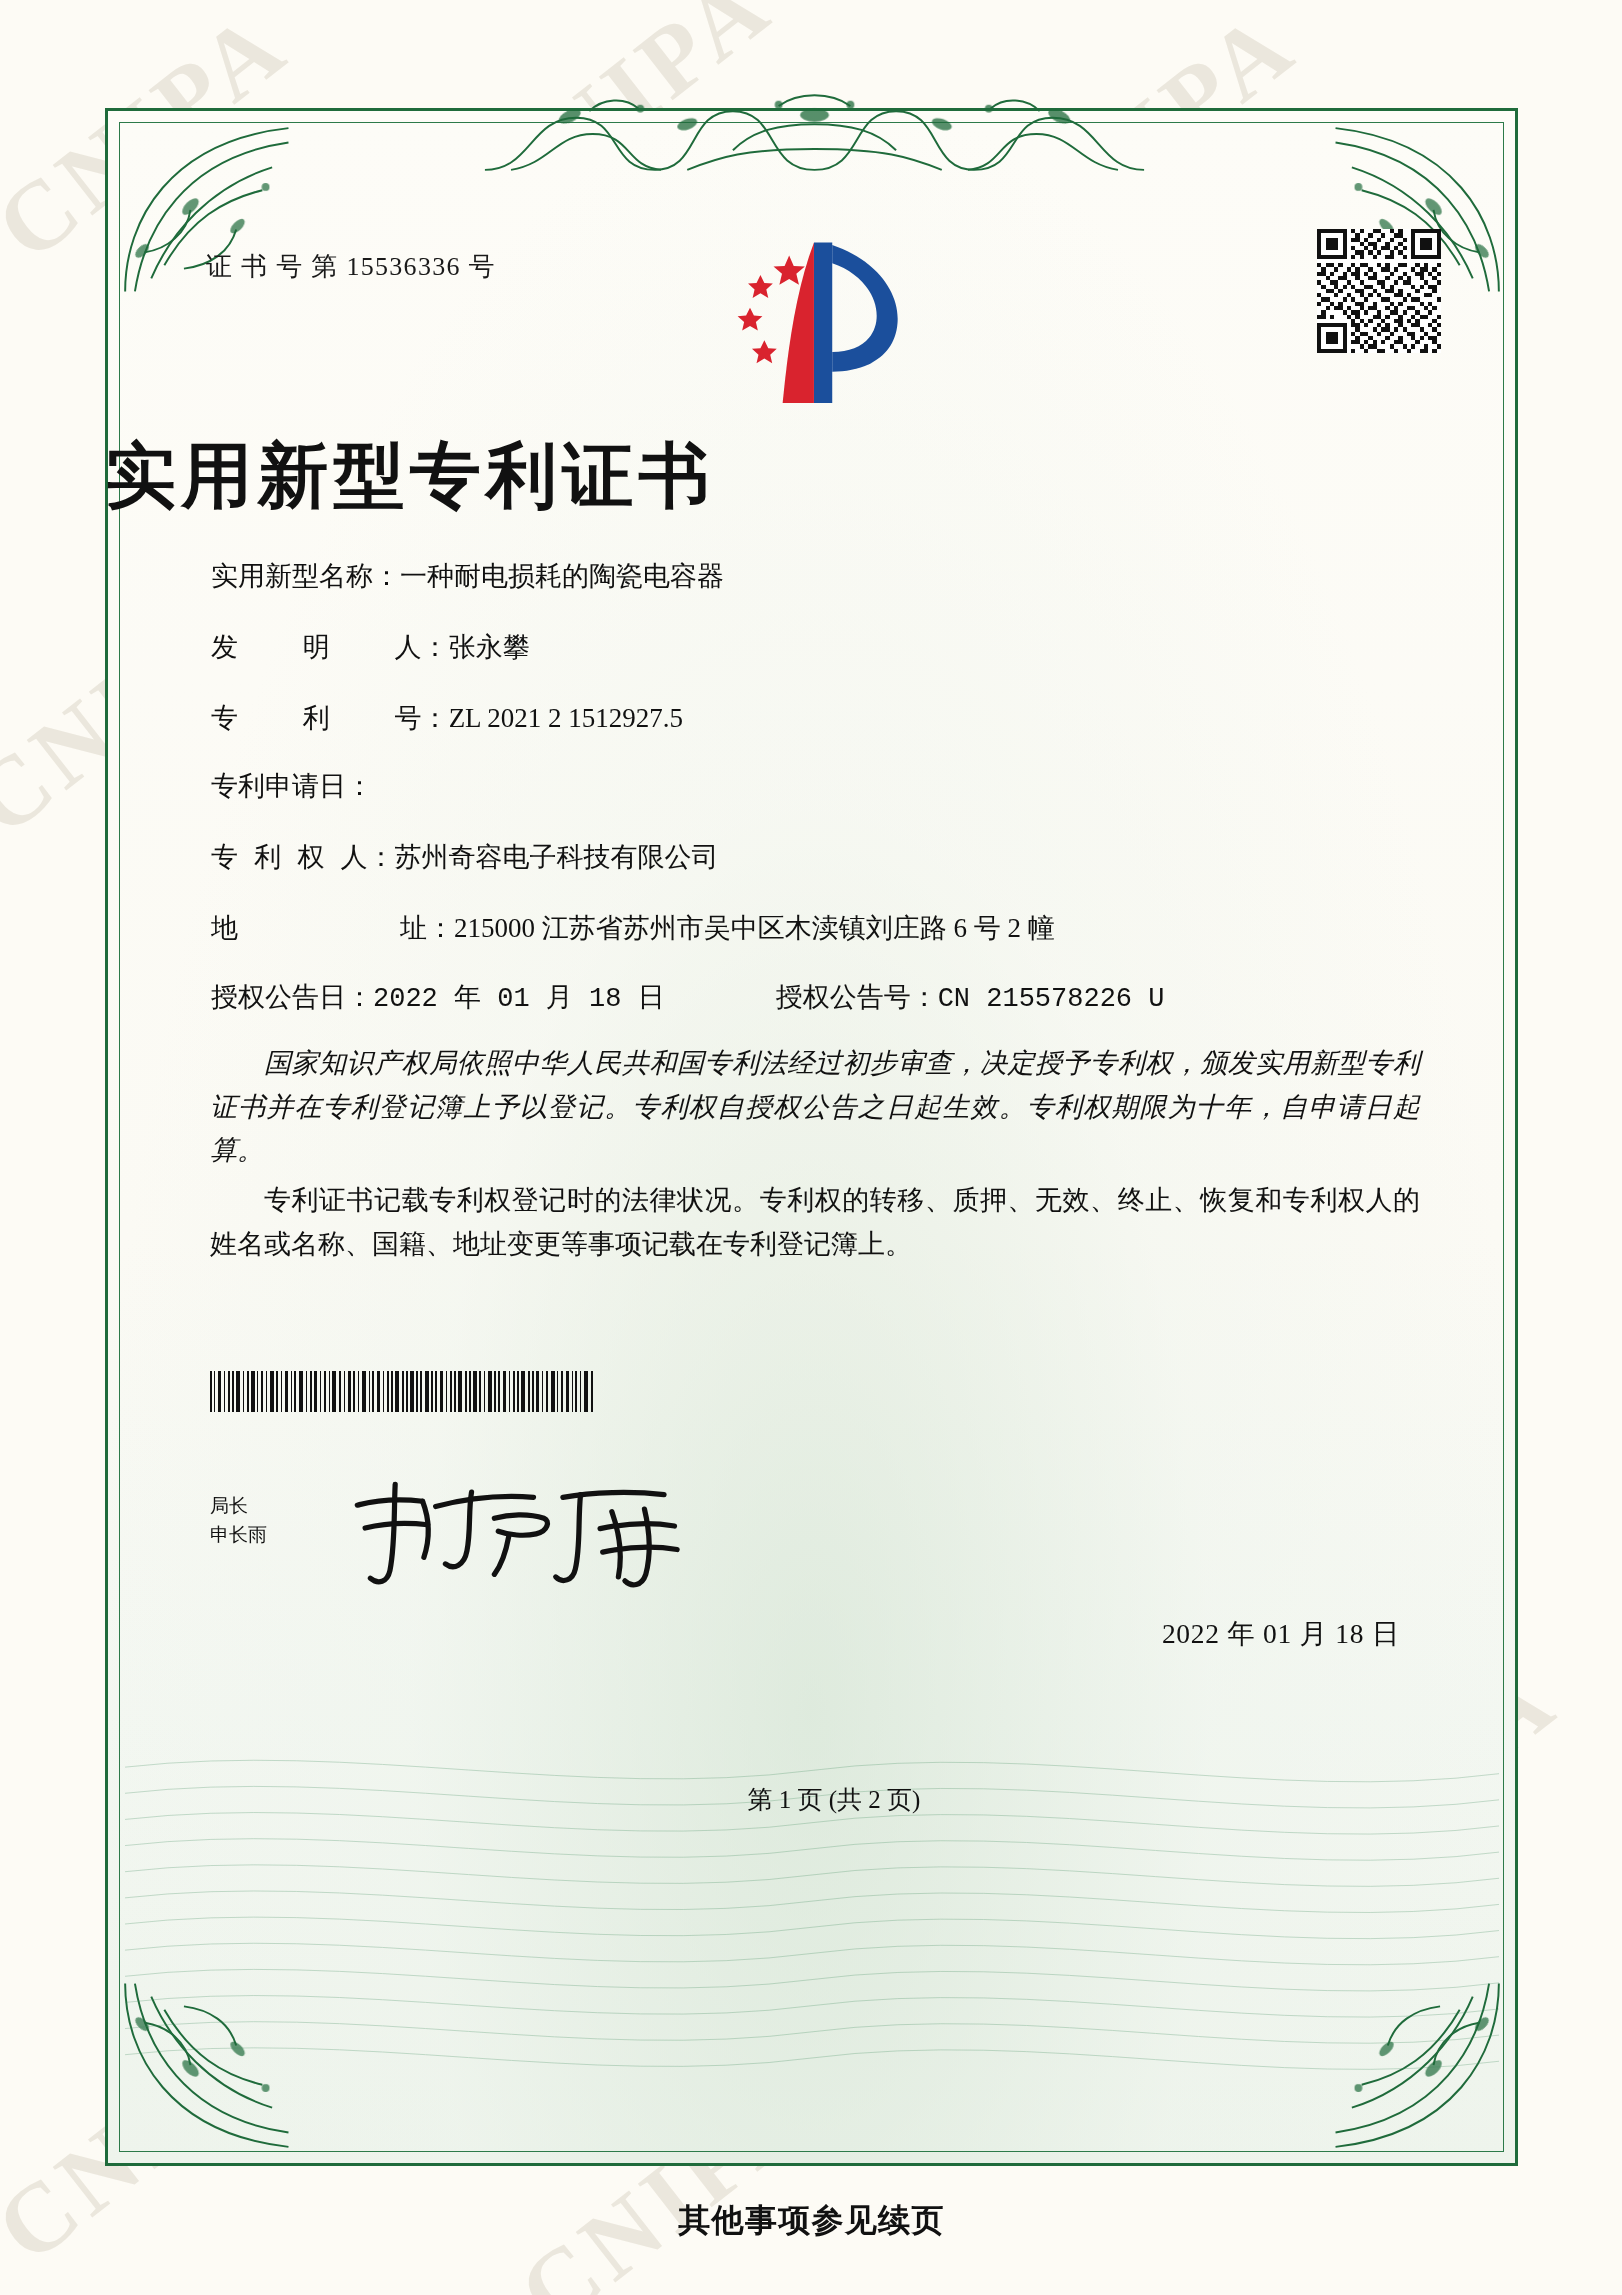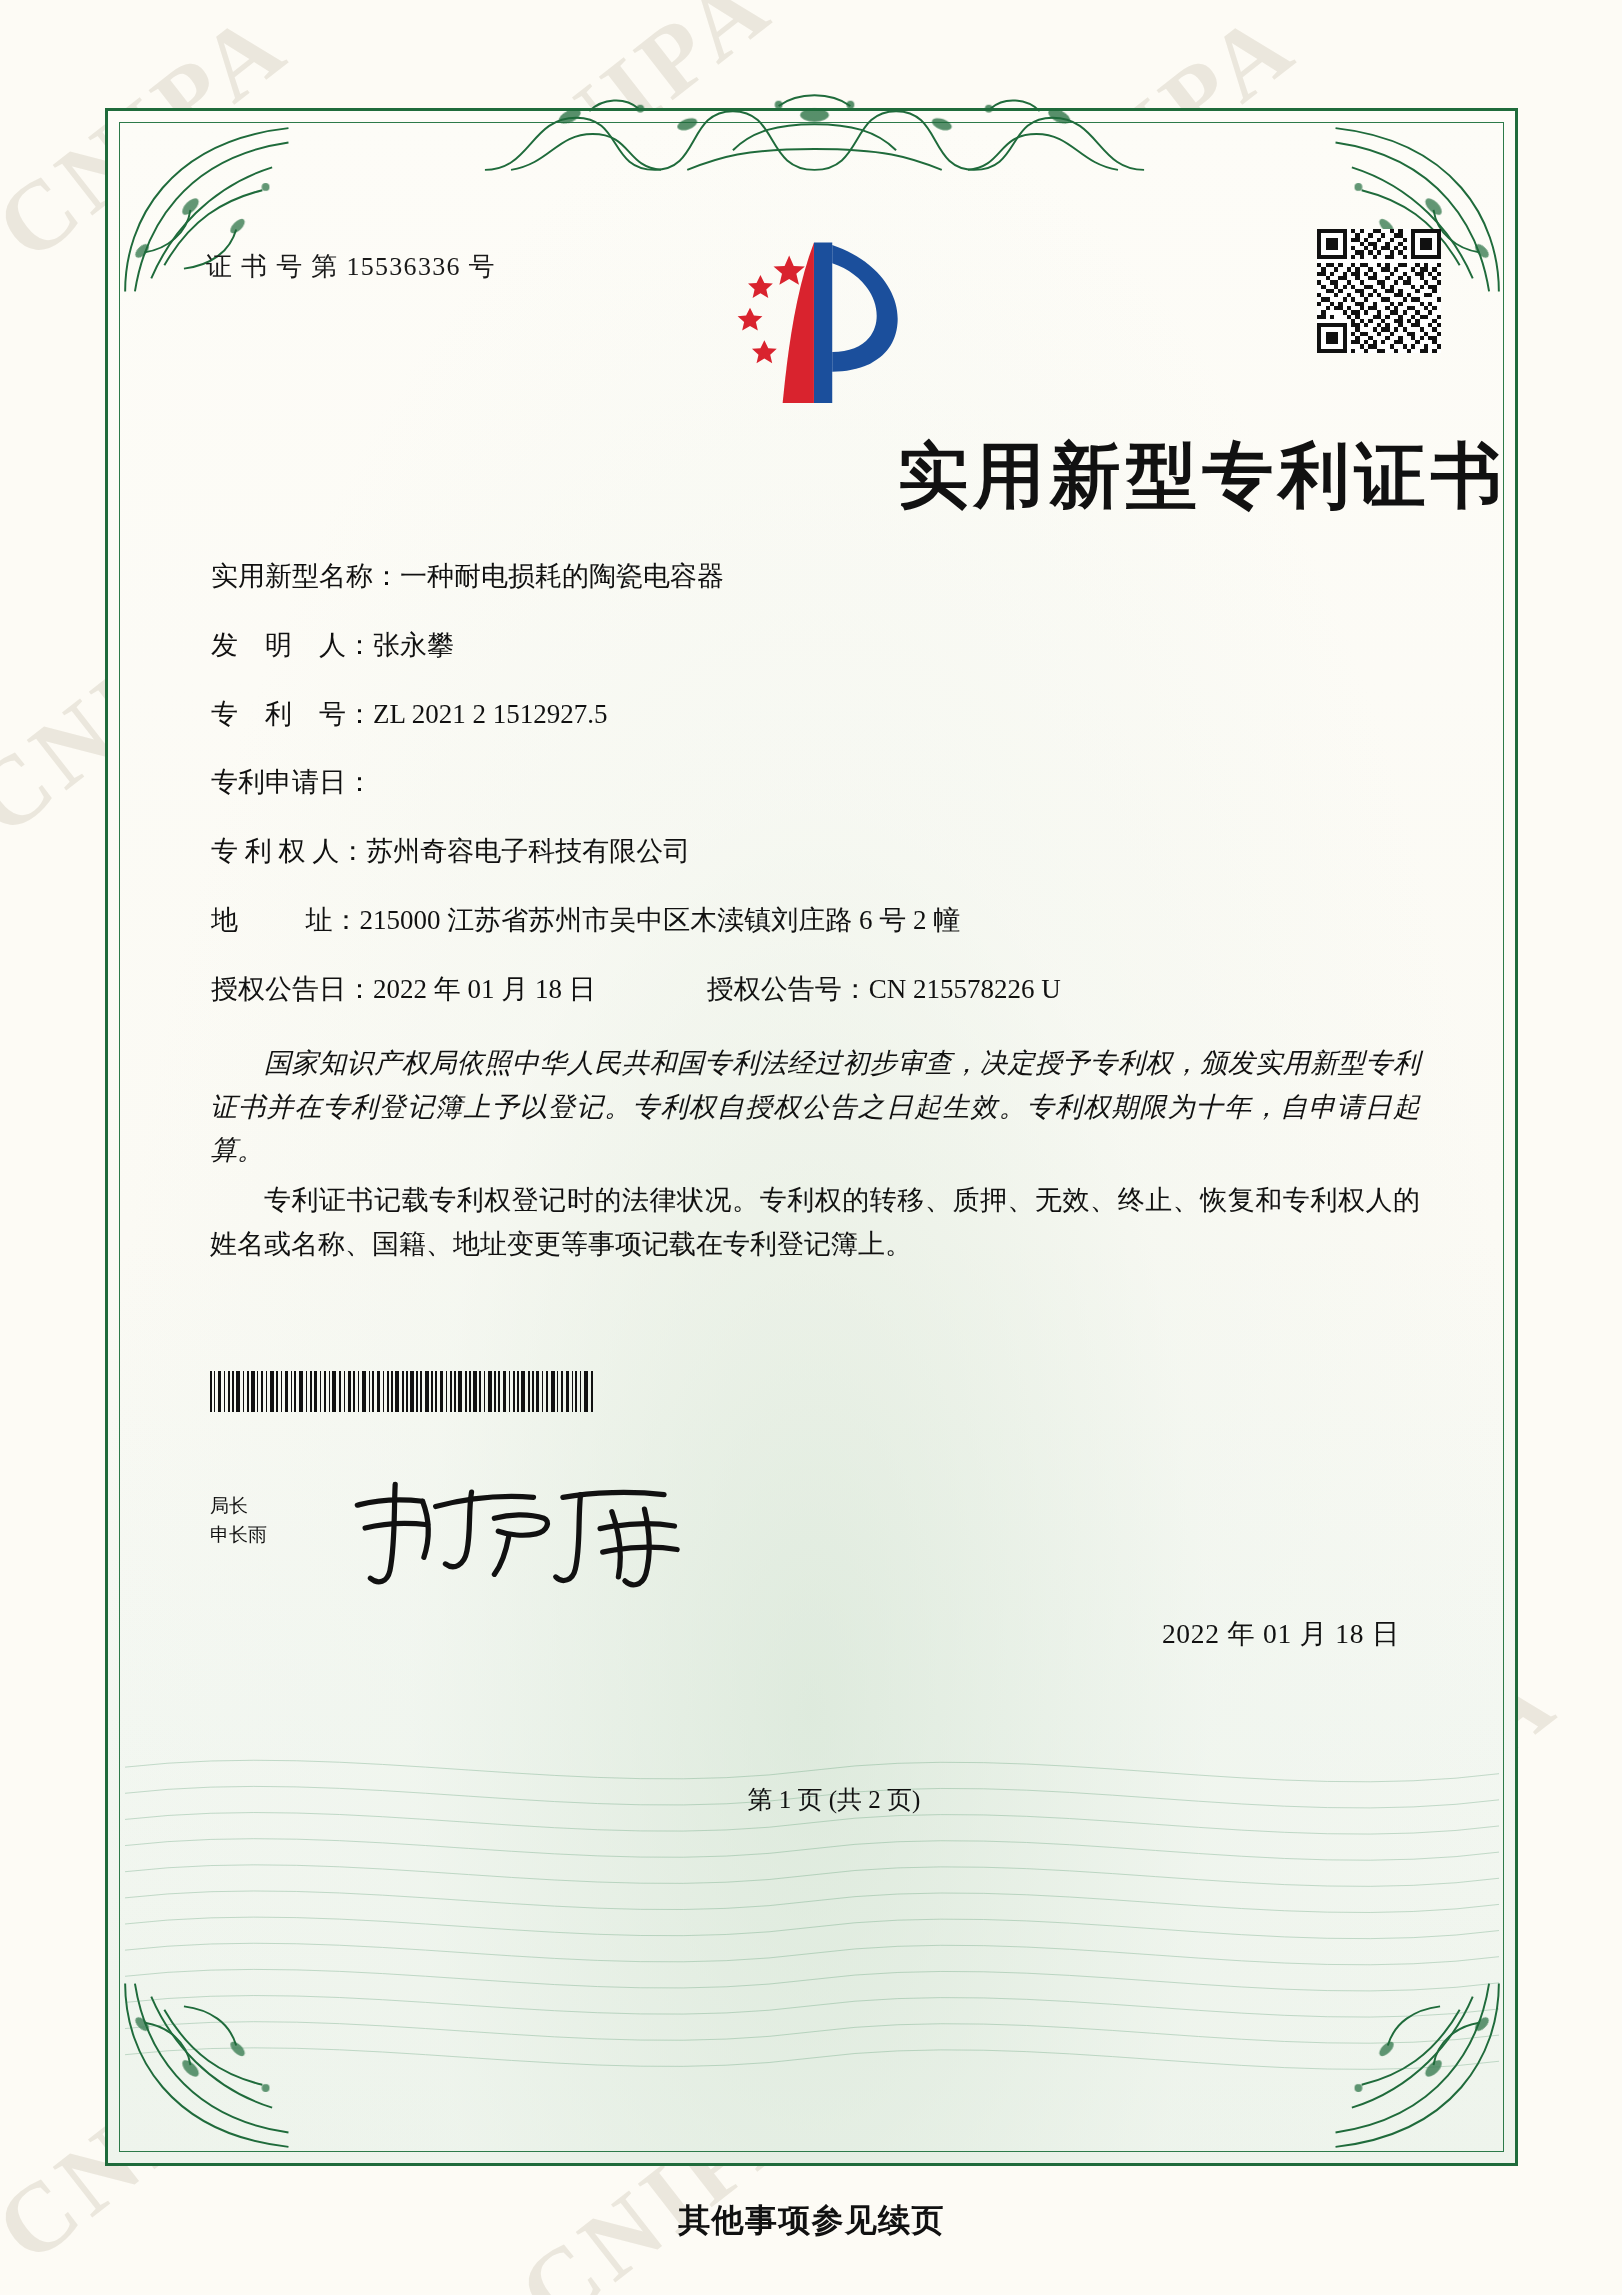--- a/index.html
+++ b/index.html
@@ -98,23 +98,23 @@
     left: 50%;
     top: 124px;
     transform: translateX(-50%);
     width: 216px;
     height: 186px;
   }
 
   .doc-title {
     position: absolute;
     left: 0;
-    right: 11px;
+    right: 4px;
     top: 321px;
-    text-align: right;
+    text-align: left;
     font-size: 71px;
     font-weight: 700;
     letter-spacing: 5.2px;
     color: #111;
     font-family: "DejaVu Serif", "Liberation Serif", serif;
   }
 
   .fields {
     position: absolute;
     left: 106px;
@@ -125,20 +125,21 @@
     display: flex;
     align-items: baseline;
     margin-bottom: 35px;
     font-size: 27px;
     color: #111;
     line-height: 1.25;
   }
   .field-label {
     flex: 0 0 auto;
     white-space: pre;
+    font-family: Liberation Mono, monospace;
   }
   .field-value {
     flex: 1 1 auto;
     white-space: pre;
   }
   .field-row.pub {
     justify-content: flex-start;
   }
   .pub .grant-no-label {
     margin-left: 111px;

